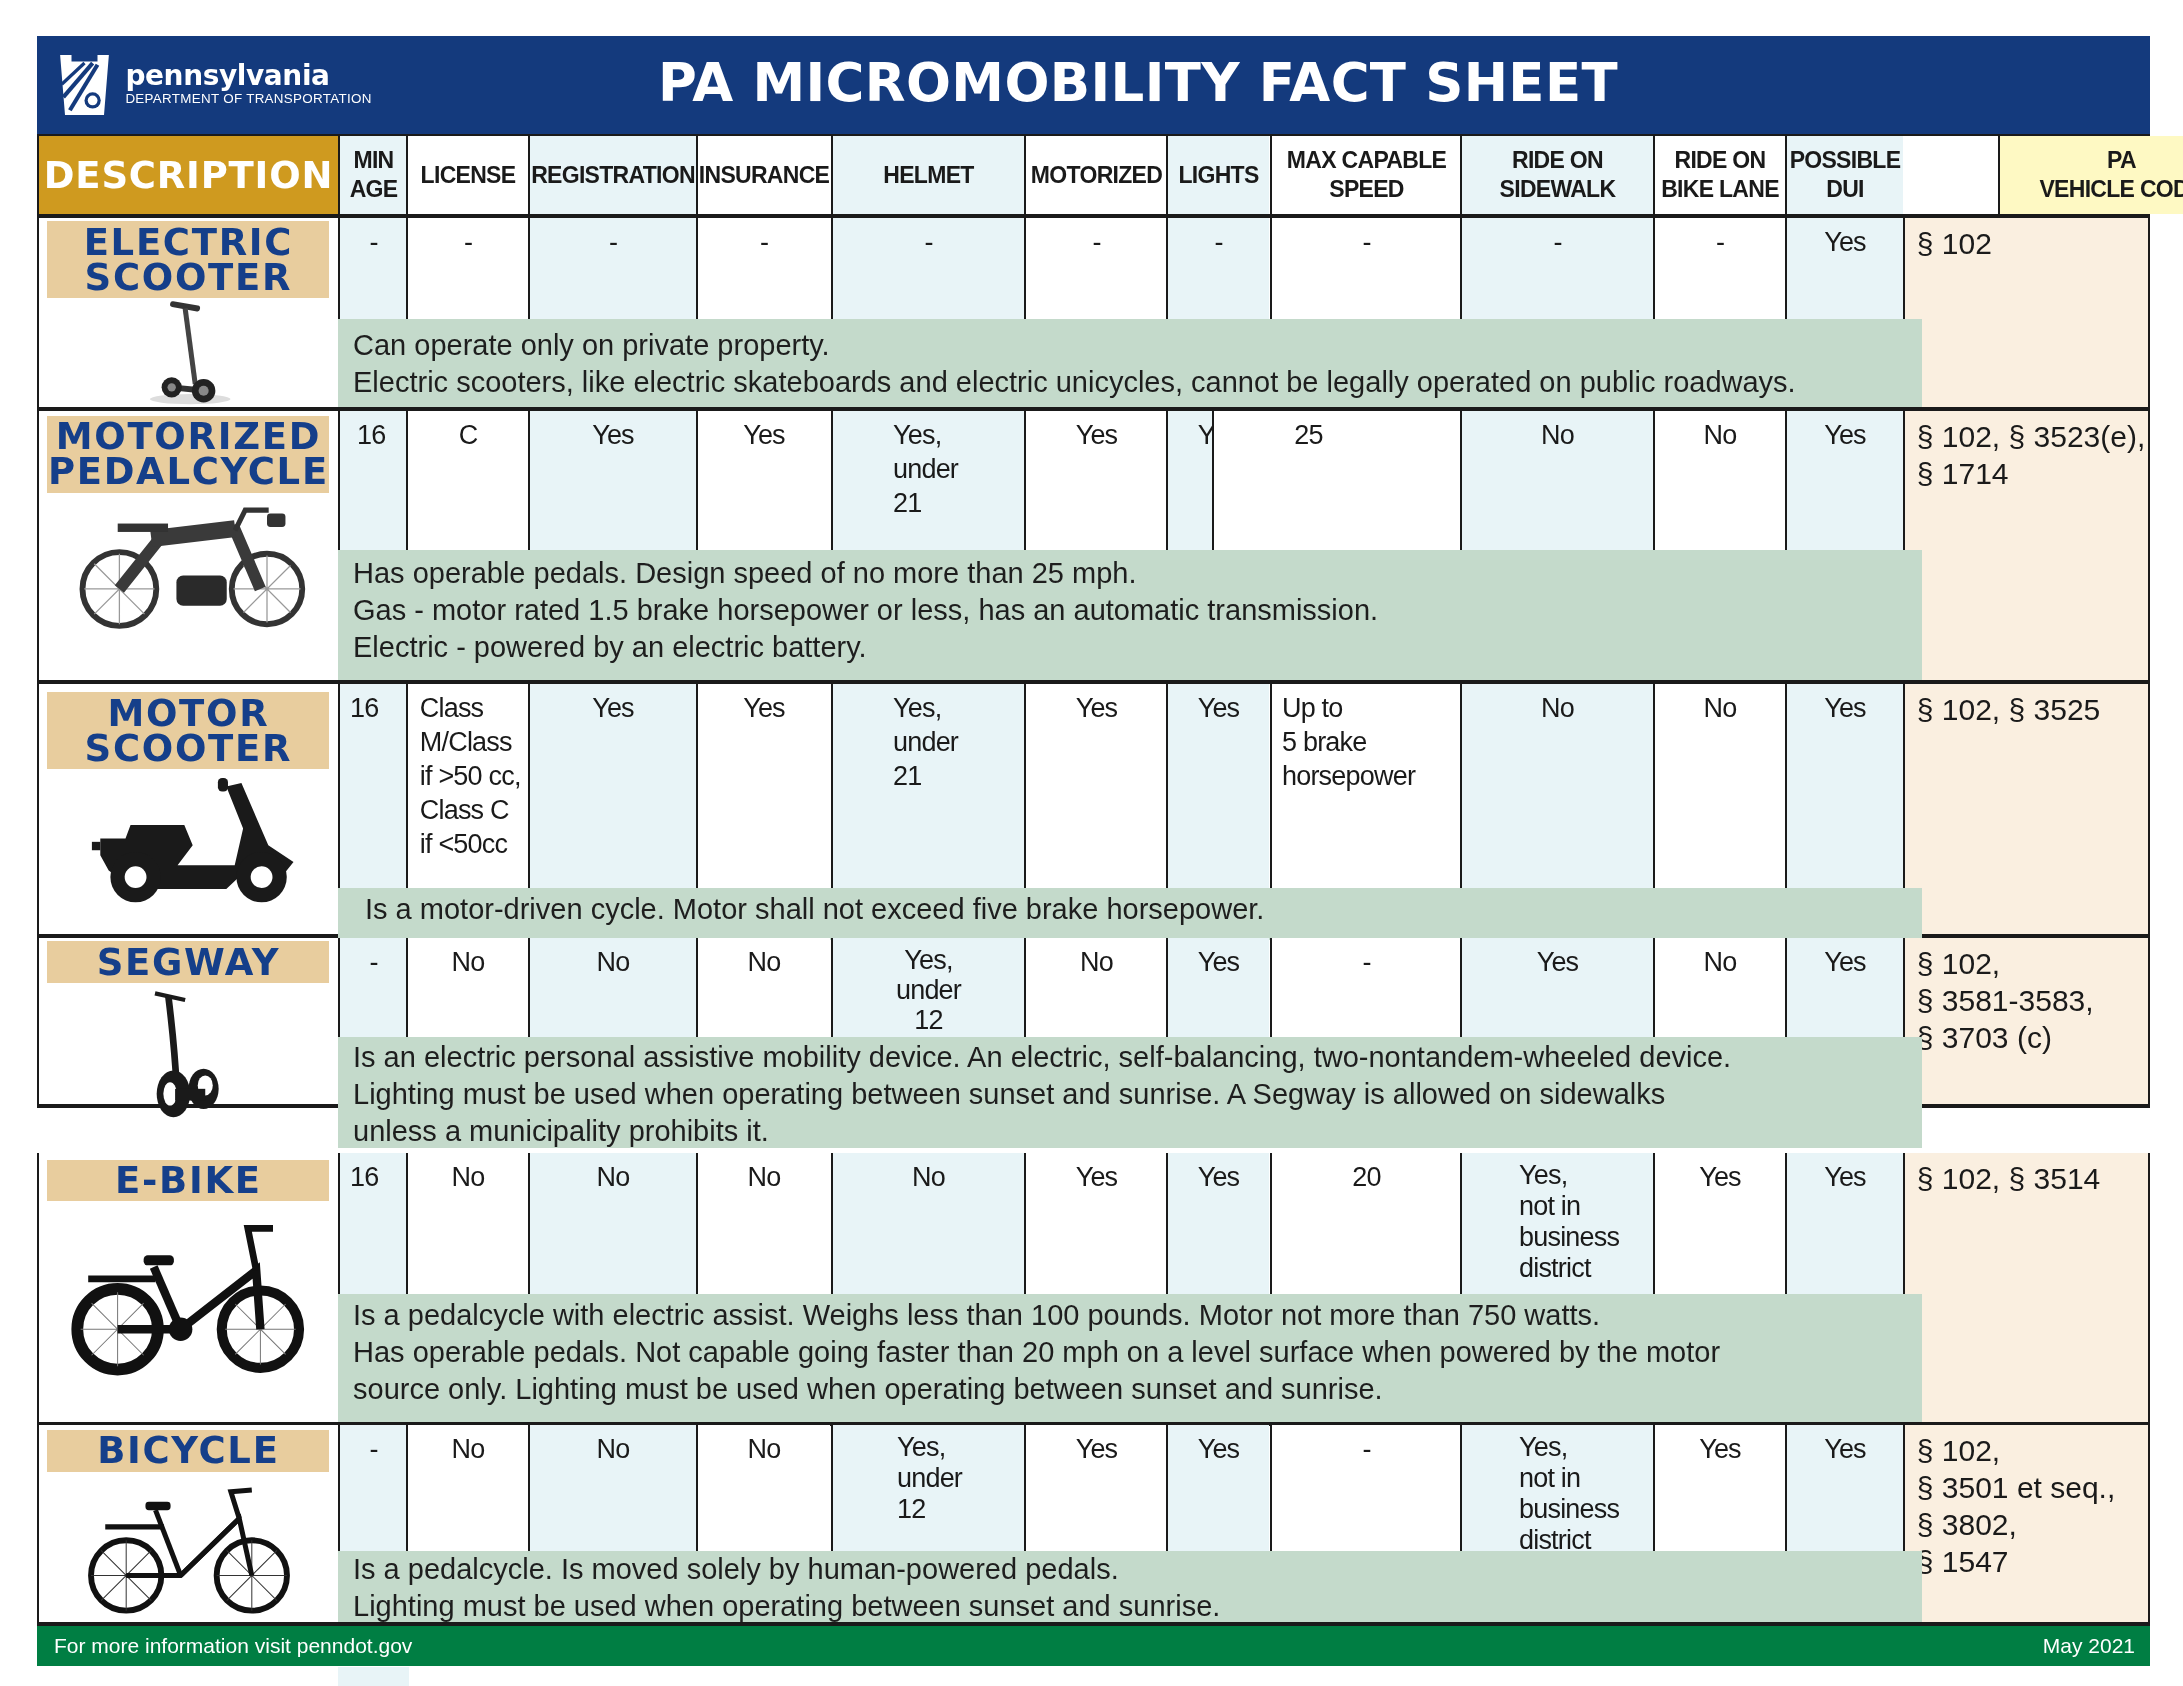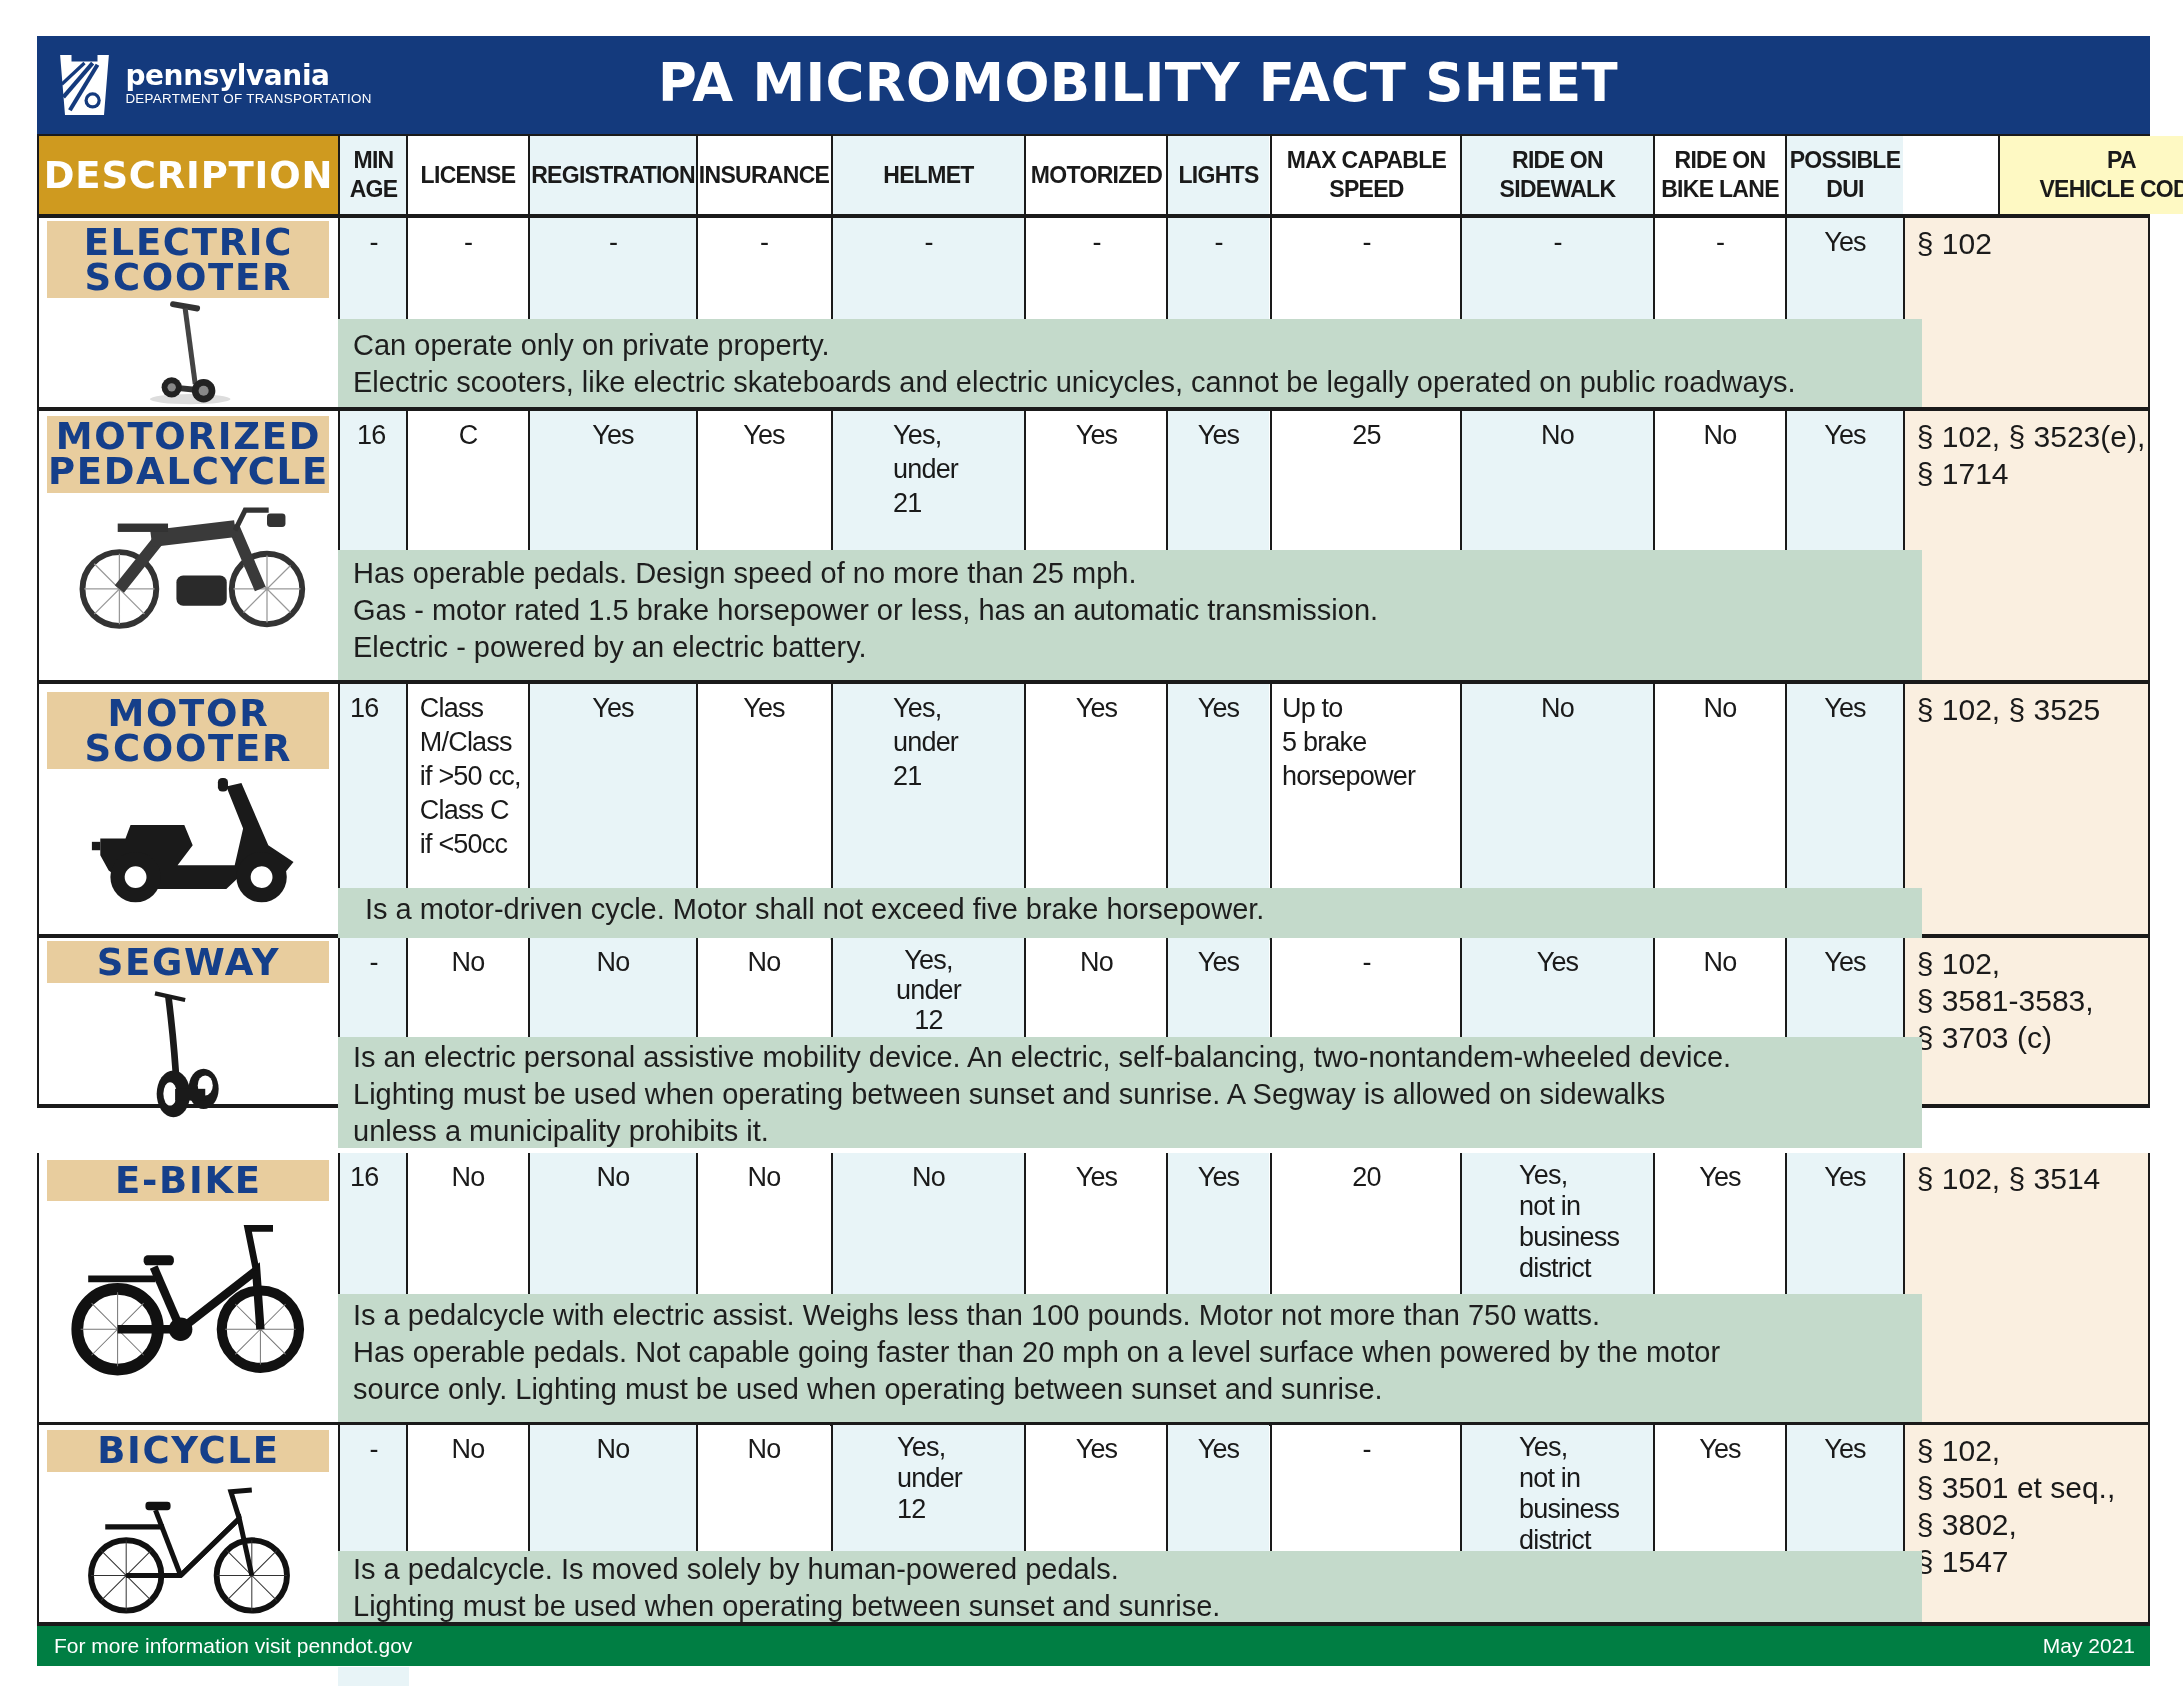--- a/index.html
+++ b/index.html
@@ -153,21 +153,21 @@
       </div>
       <div class="cell tint left" style="left:301px;width:69px;padding-left:17px;">16</div>
       <div class="cell white center" style="left:369px;width:122px;">C</div>
       <div class="cell tint center" style="left:491px;width:168px;">Yes</div>
       <div class="cell white center" style="left:659px;width:134px;">Yes</div>
       <div class="cell tint left" style="left:794px;width:193px;padding-left:60px;">Yes,
 under
 21</div>
       <div class="cell white center" style="left:987px;width:143px;">Yes</div>
       <div class="cell tint center" style="left:1129px;width:103px;">Yes</div>
-      <div class="cell white center" style="left:1233px;width:191px;">25</div>
+      <div class="cell white center" style="left:1175px;width:191px;">25</div>
       <div class="cell tint center" style="left:1423px;width:193px;">No</div>
       <div class="cell white center" style="left:1616px;width:132px;">No</div>
       <div class="cell tint center" style="left:1748px;width:118px;">Yes</div>
       <div class="cell code" style="left:1866px;width:247px;">§ 102, § 3523(e),
 § 1714</div>
       <div class="note" style="top:139px;height:130px;">Has operable pedals. Design speed of no more than 25 mph.
 Gas - motor rated 1.5 brake horsepower or less, has an automatic transmission.
 Electric - powered by an electric battery.</div>
     </div>
 

